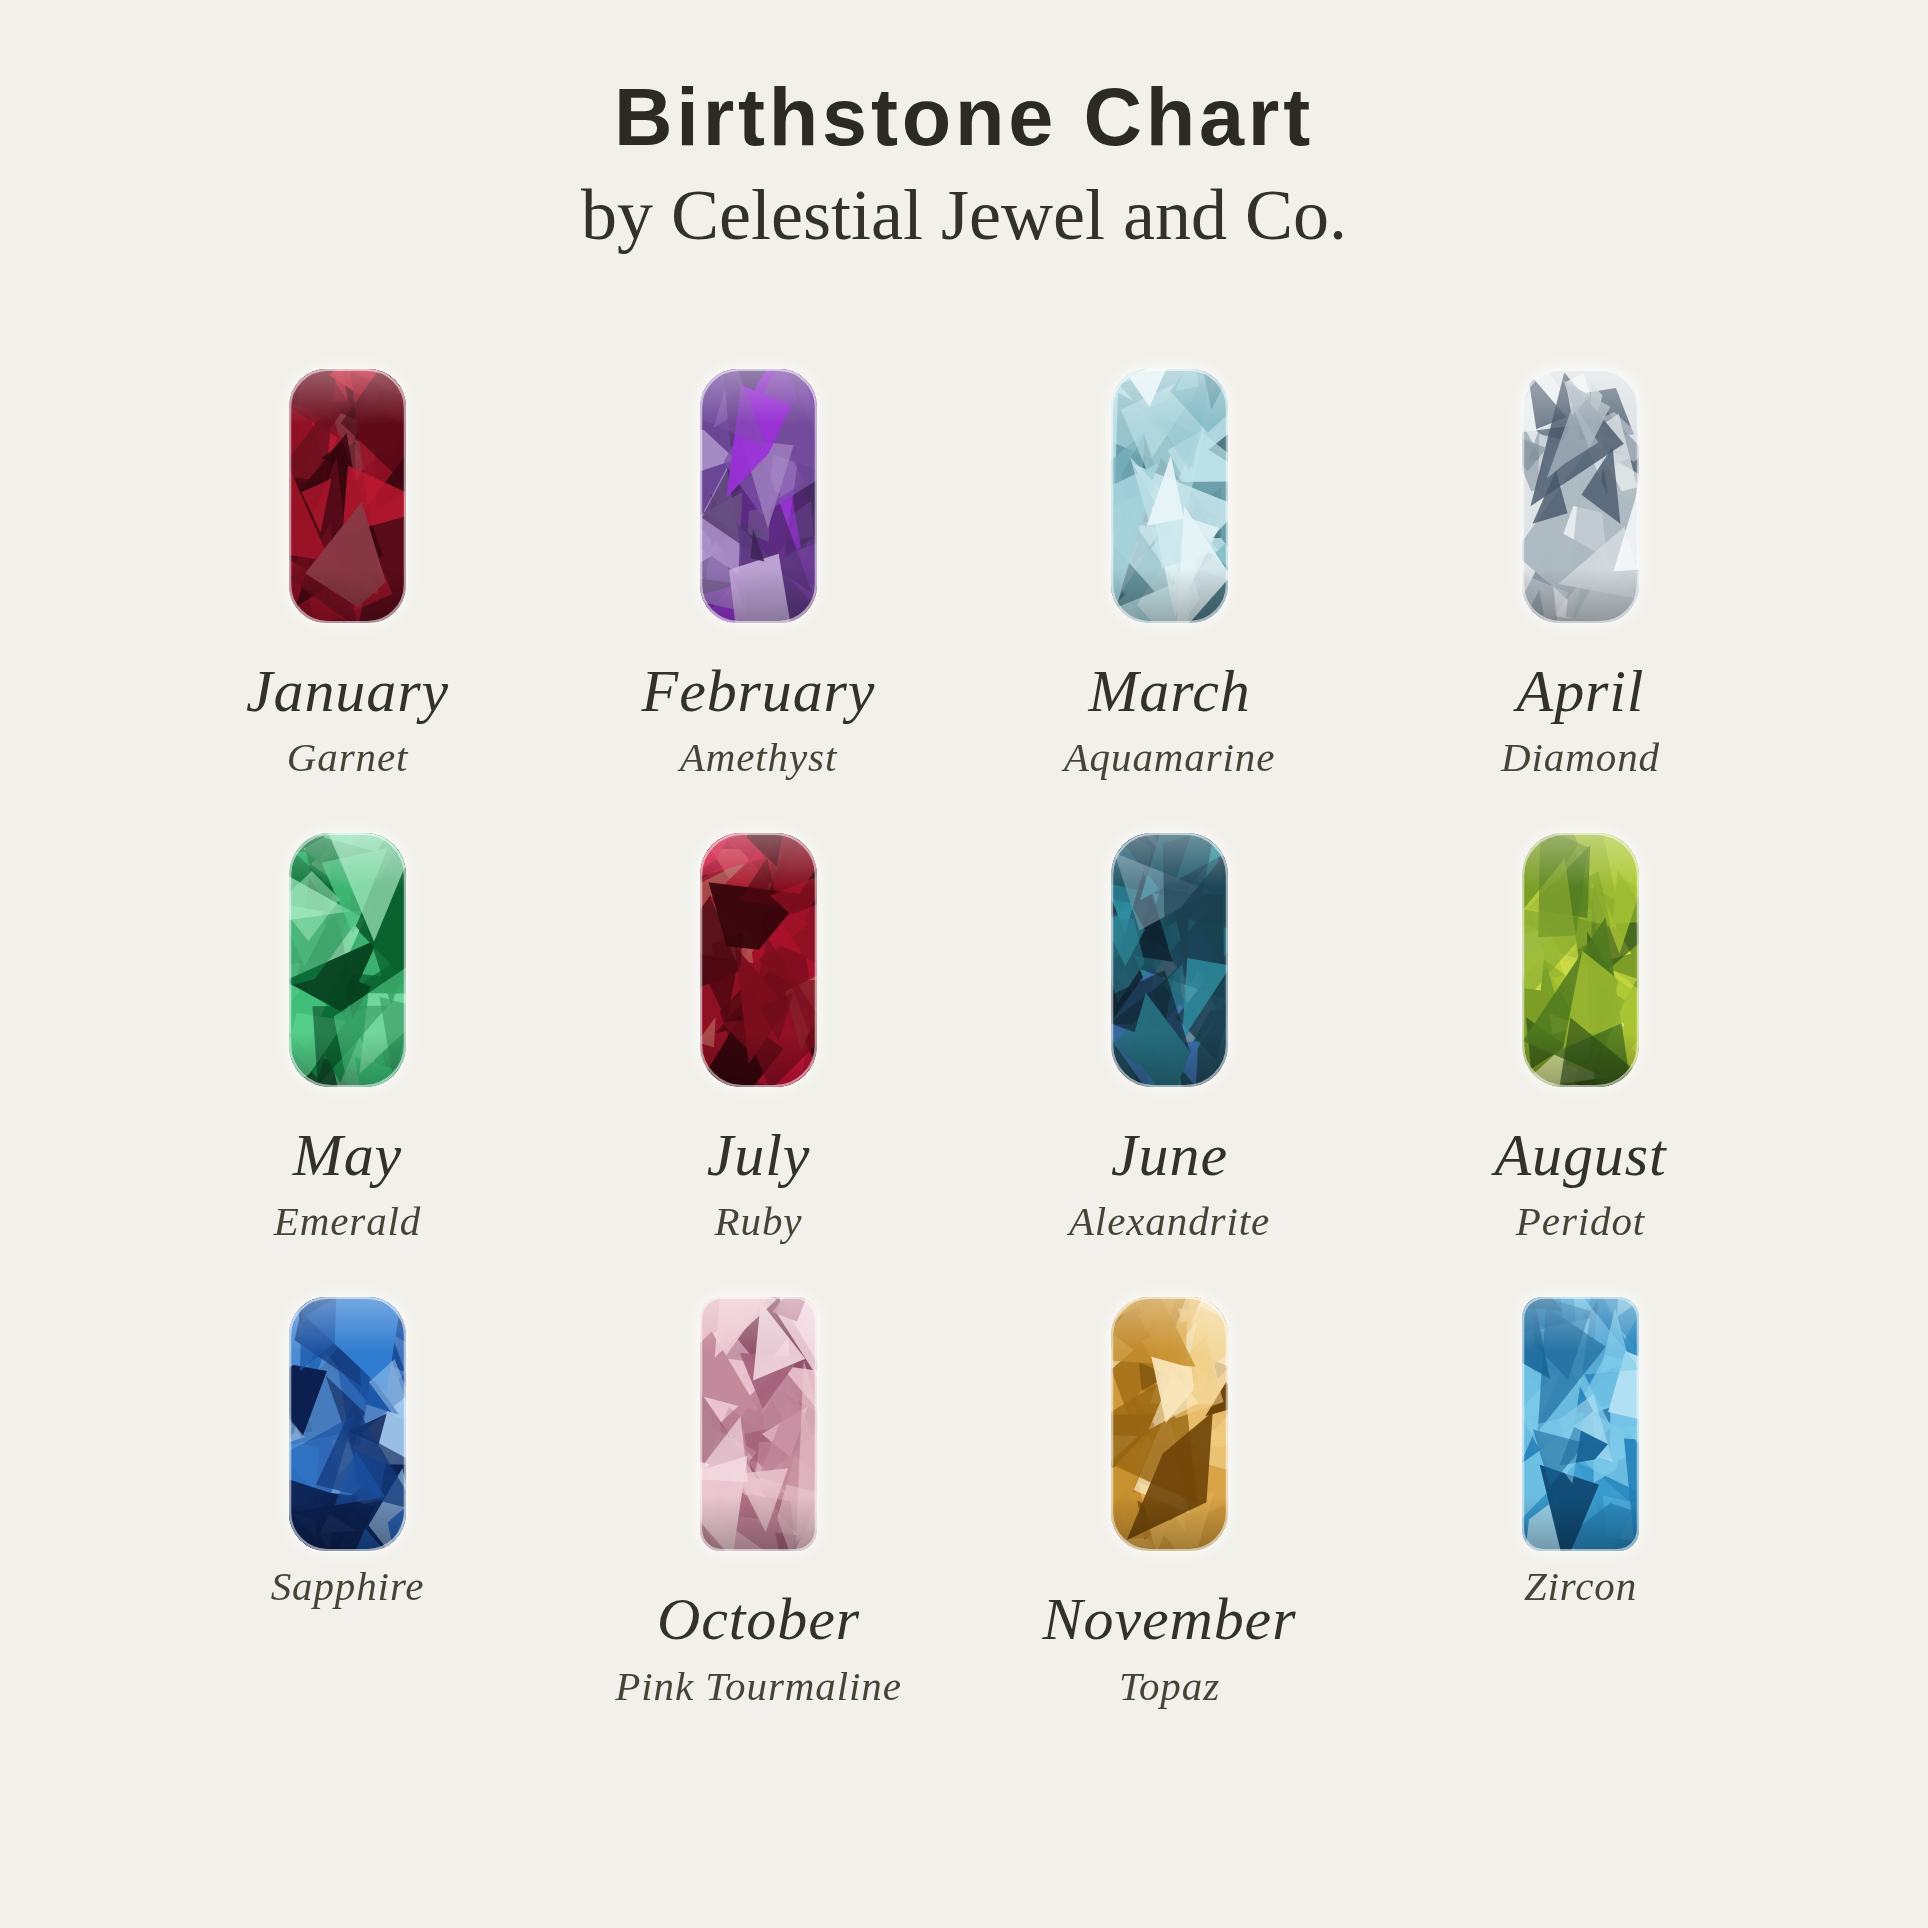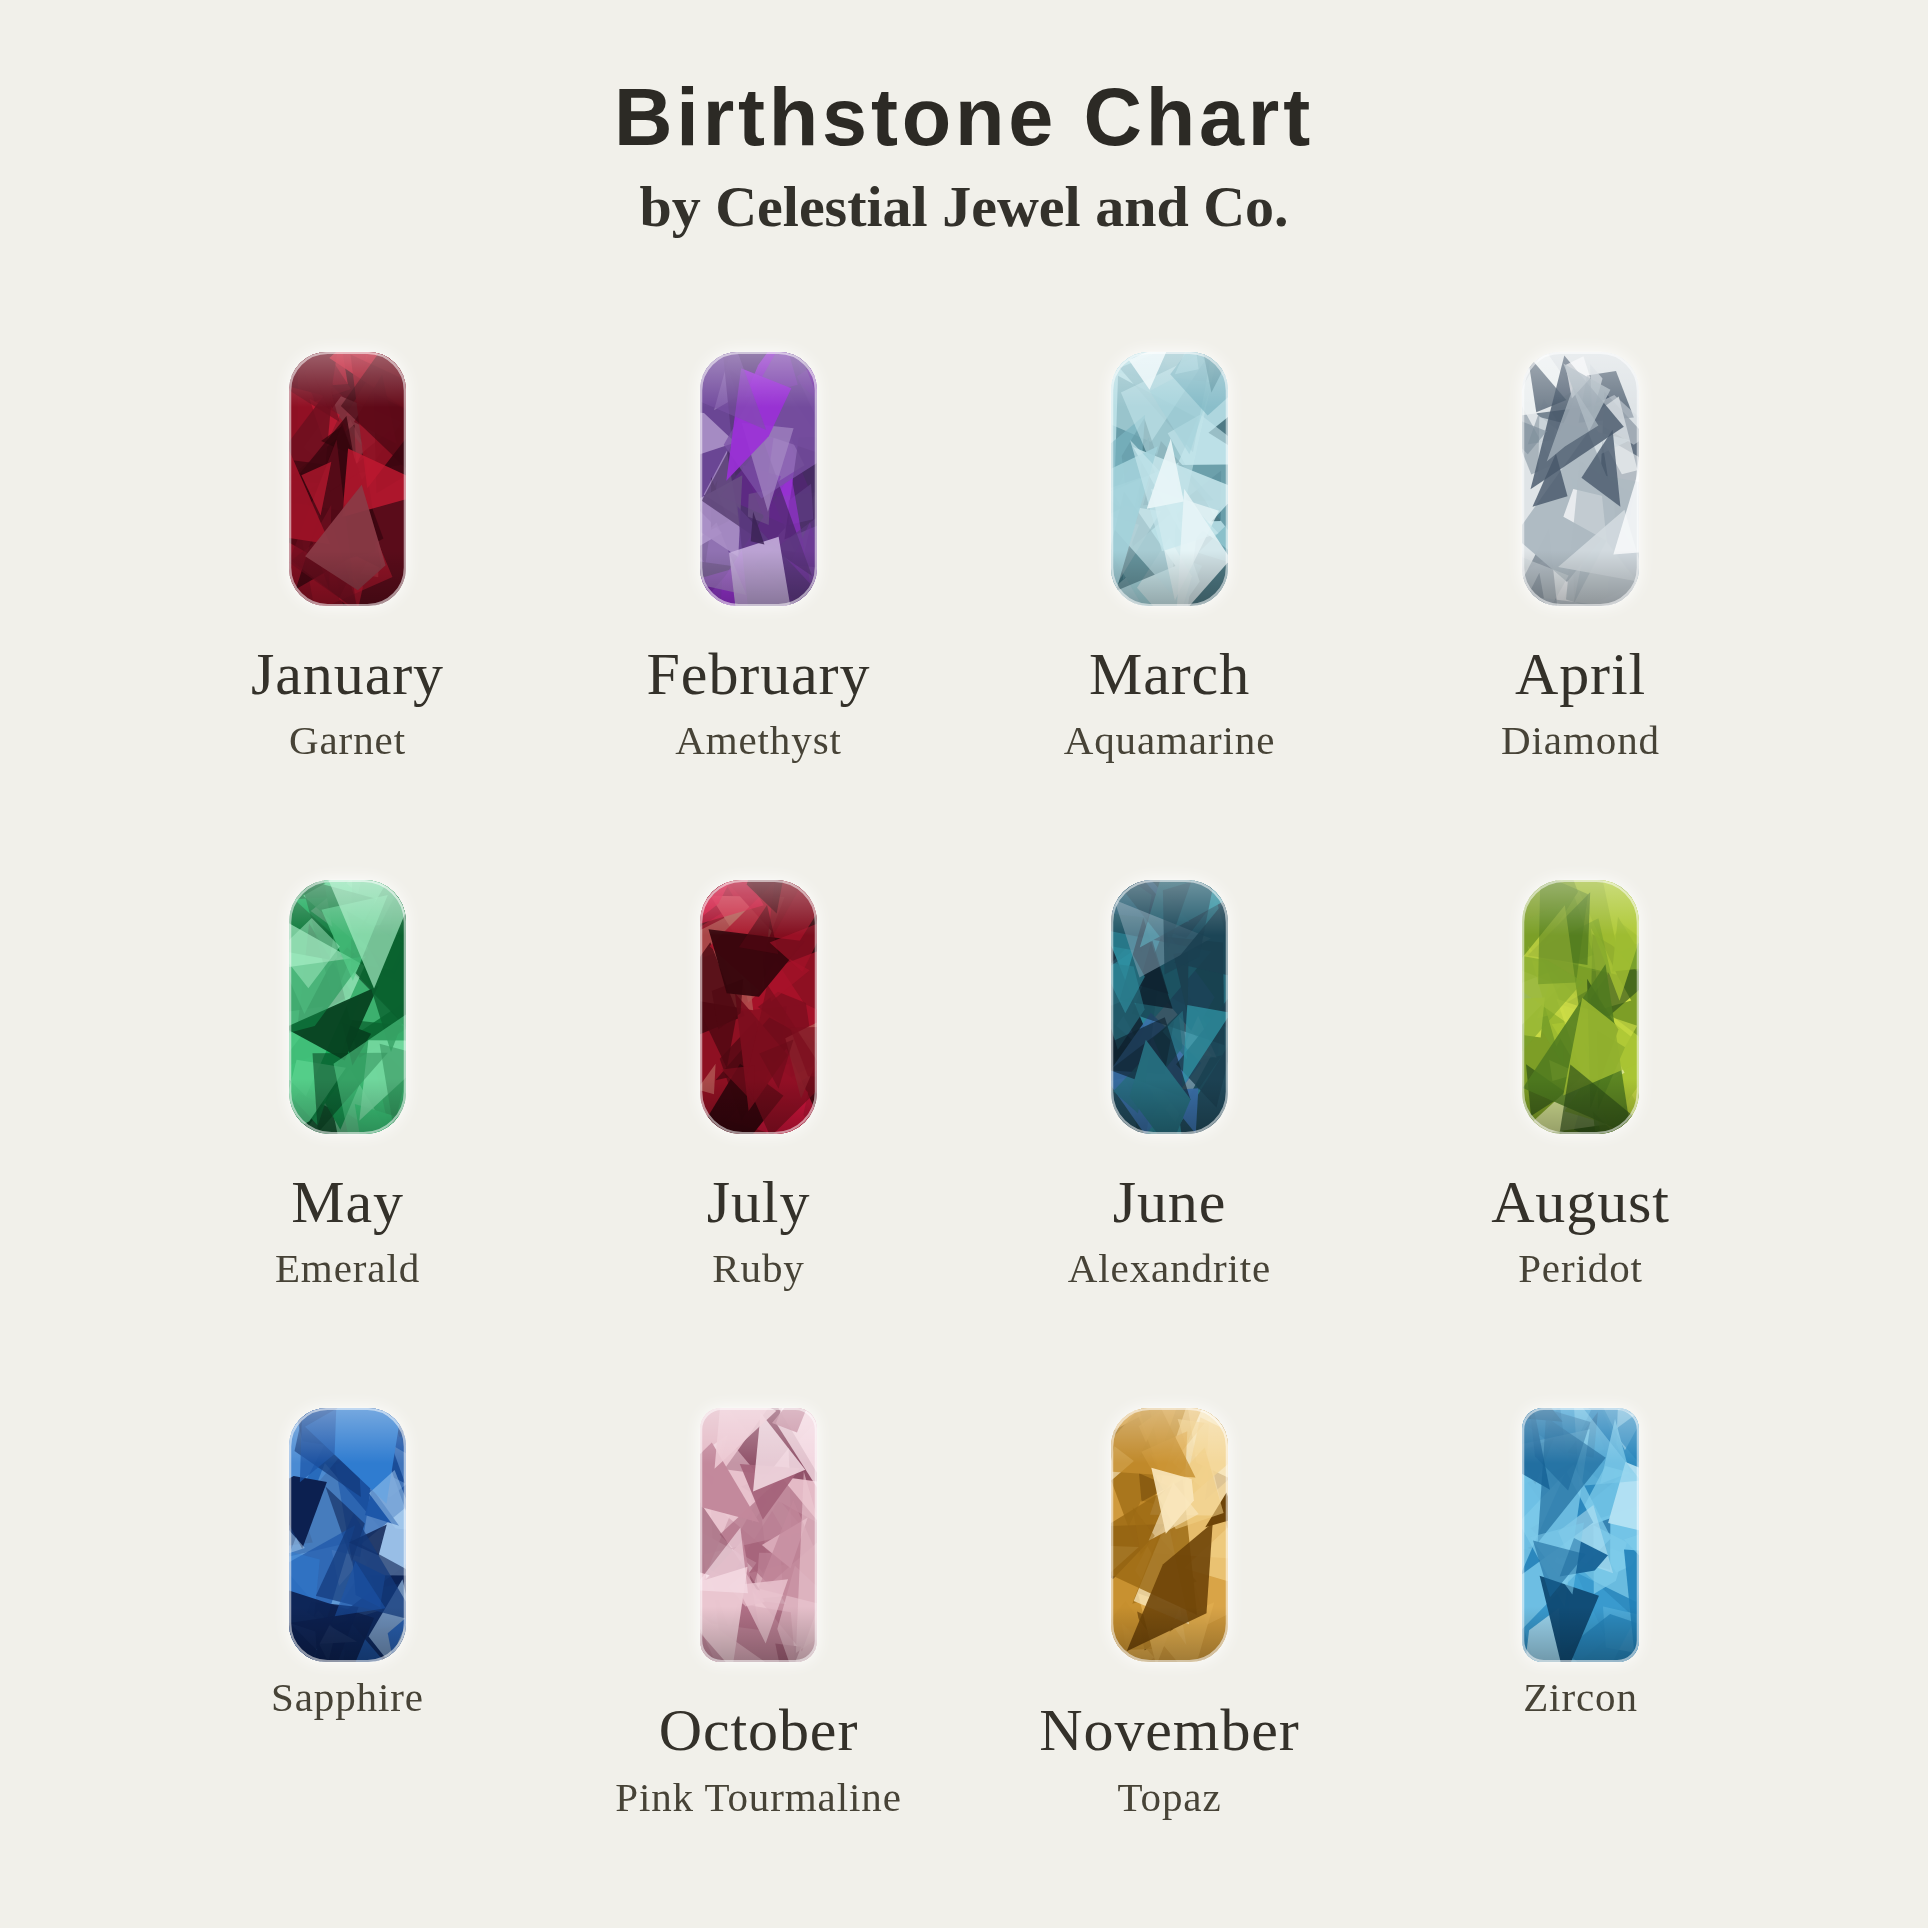--- a/index.html
+++ b/index.html
@@ -15,32 +15,32 @@
   .title{
     font-family:"Liberation Sans", sans-serif;
     font-weight:700;
     font-size:81px;
     letter-spacing:3.8px;
     color:var(--title-ink,#2c2a25);
     margin:0;
     line-height:1.12;
   }
   .subtitle{
-    font-size:58px;
+    font-size:72px;
     margin:9.4px 0 0 0;
     color:var(--ink,#33312b);
     line-height:1.2;
-    font-weight:bold;
   }
   .grid{
     display:grid;
     grid-template-columns:repeat(4,411px);
     justify-content:center;
-    row-gap:116px;
+    row-gap:52px;
     margin-top:109px;
+    font-style:italic;
   }
   .card{display:flex;flex-direction:column;align-items:center;}
   svg.gem{
     width:119px;height:256px;
     filter:drop-shadow(0 0 8.5px rgba(255,255,255,0.95));
   }
   .month{
     font-size:60px;
     margin-top:34px;
     color:var(--month-ink,#34312a);

